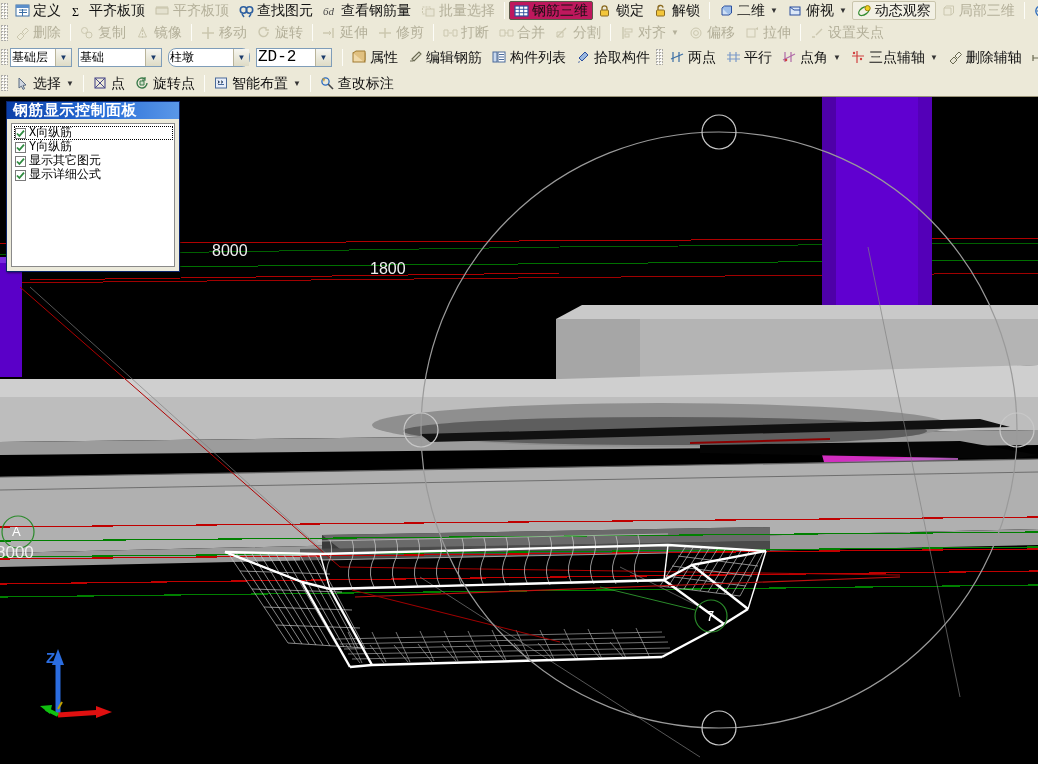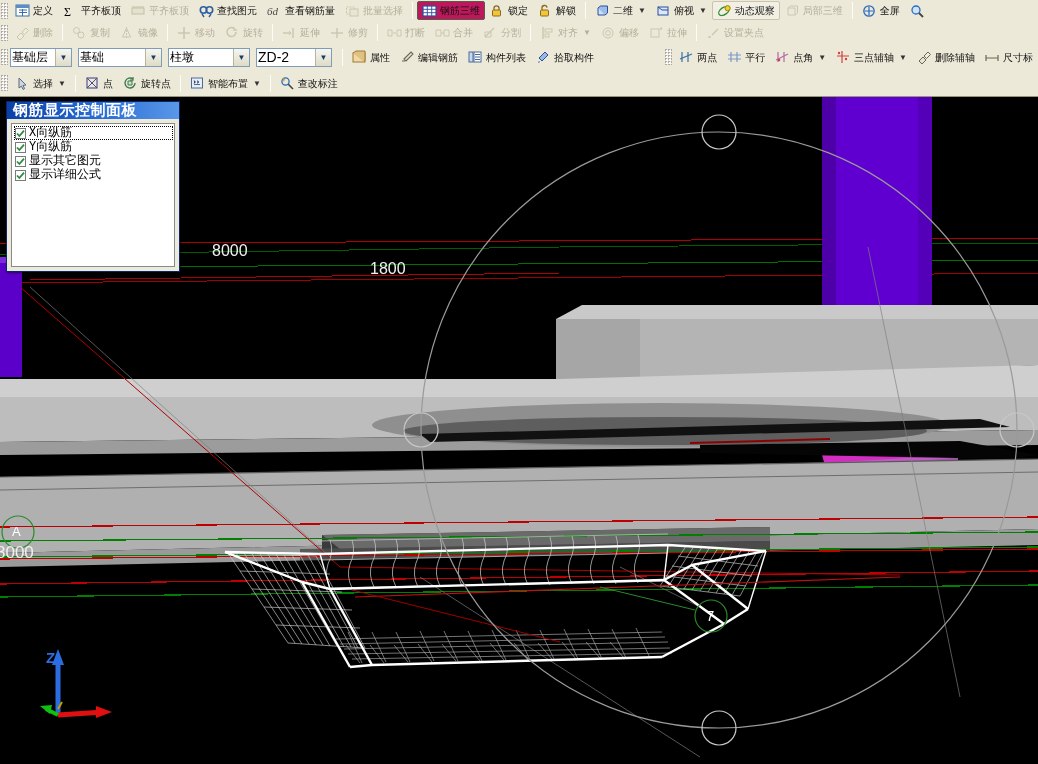--- a/index.html
+++ b/index.html
@@ -41,21 +41,21 @@
   .tbtn {
     display: flex; align-items: center; gap: 3px;
     padding: 2px 4px; height: 19px; flex: none;
     border: 1px solid transparent; border-radius: 2px;
     cursor: default; color: #111; font-size: 12px;
   }
   .tbtn.disabled { color: #b4b09a; }
   .tbtn.active {
     border: 1px solid #5a5a4a; background: #be185d;
   }
-  .tlabel { line-height: 13px; font-size: 10px; }
+  .tlabel { line-height: 13px; font-size: 14px; }
   .caret { font-size: 8px; color: #333; margin-left: 2px; }
   .caret.dis { color: #b4b09a; }
 
   
   .ic { width: 15px; height: 14px; flex: none; position: relative; display:inline-block; }
   .ic svg { display:block; }
 
   
   .combo {
     display: flex; align-items: center; flex: none;
@@ -65,21 +65,21 @@
   }
   .combo .ctext { flex: 1; line-height: 17px; color: #000; padding-right:2px;}
   .combo .cbtn {
     width: 16px; height: 17px; flex: none;
     background: linear-gradient(#f6f6f0,#dedbc6);
     border-left: 1px solid #b9b49b;
     display:flex;align-items:center;justify-content:center;
     font-size: 8px; color:#1a3a6b;
   }
   .combo.w1 { width: 62px; } .combo.w2 { width: 84px; }
-  .combo.w3 { width: 82px; } .combo.w4 { width: 76px; }
+  .combo.w3 { width: 82px; border-radius: 8px; } .combo.w4 { width: 76px; }
 
   
   #viewport {
     position: absolute; left: 0; top: 97px;
     width: 1038px; height: 667px; background: #000; overflow: hidden;
   }
   #viewport svg { position:absolute; left:0; top:0; }
 
   
   #rebar-panel {
@@ -435,21 +435,21 @@
     </div>
     <div class="combo w2">
       <span class="ctext">基础</span>
       <span class="cbtn">▼</span>
     </div>
     <div class="combo w3">
       <span class="ctext">柱墩</span>
       <span class="cbtn">▼</span>
     </div>
     <div class="combo w4">
-      <span class="ctext" style="font-family:Liberation Sans, sans-serif;font-size:14px;">ZD-2</span>
+      <span class="ctext" style="font-family:Liberation Mono, monospace;font-size:16px;">ZD-2</span>
       <span class="cbtn">▼</span>
     </div>
 
     <div class="sep"></div>
 
     <div class="tbtn">
       <span class="ic">
           <svg width="15" height="14" viewBox="0 0 15 14">
             <rect x="1" y="3" width="12" height="9" fill="#f0d9a8" stroke="#a07a30"></rect>
             <path d="M1 3l3-2h9v9l-1 2" fill="#e0c080" stroke="#a07a30"></path>

